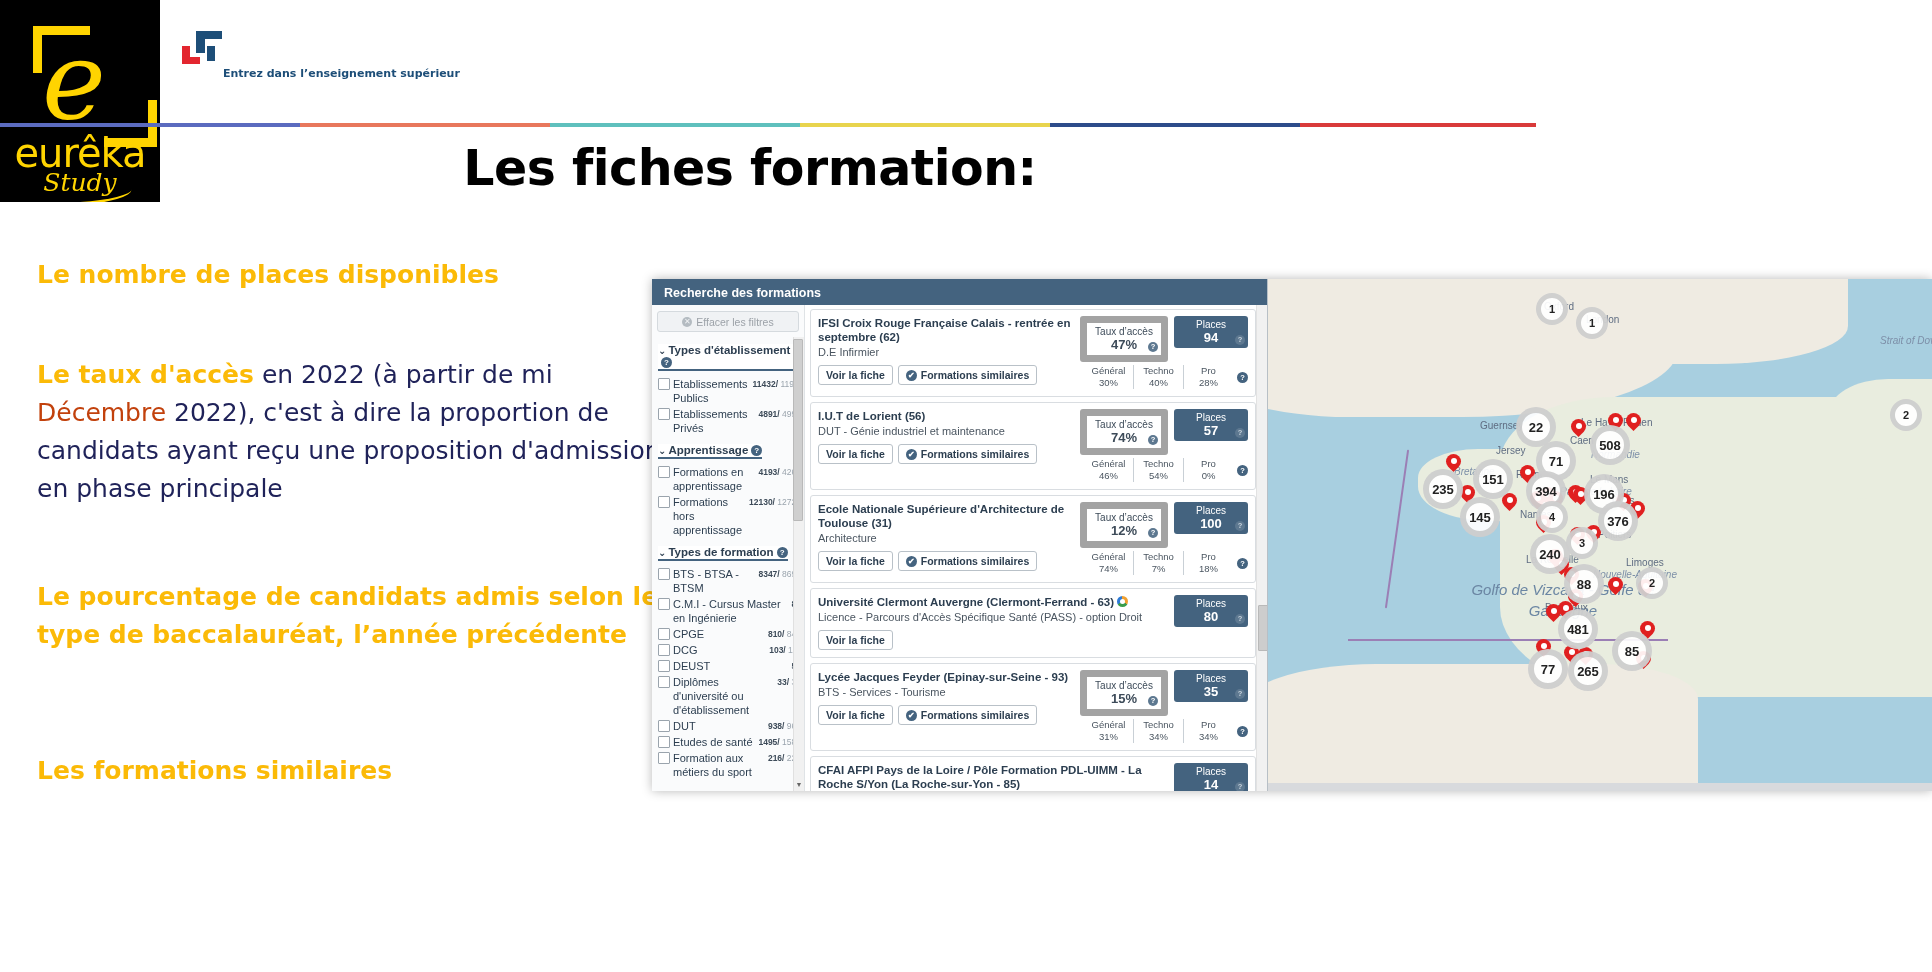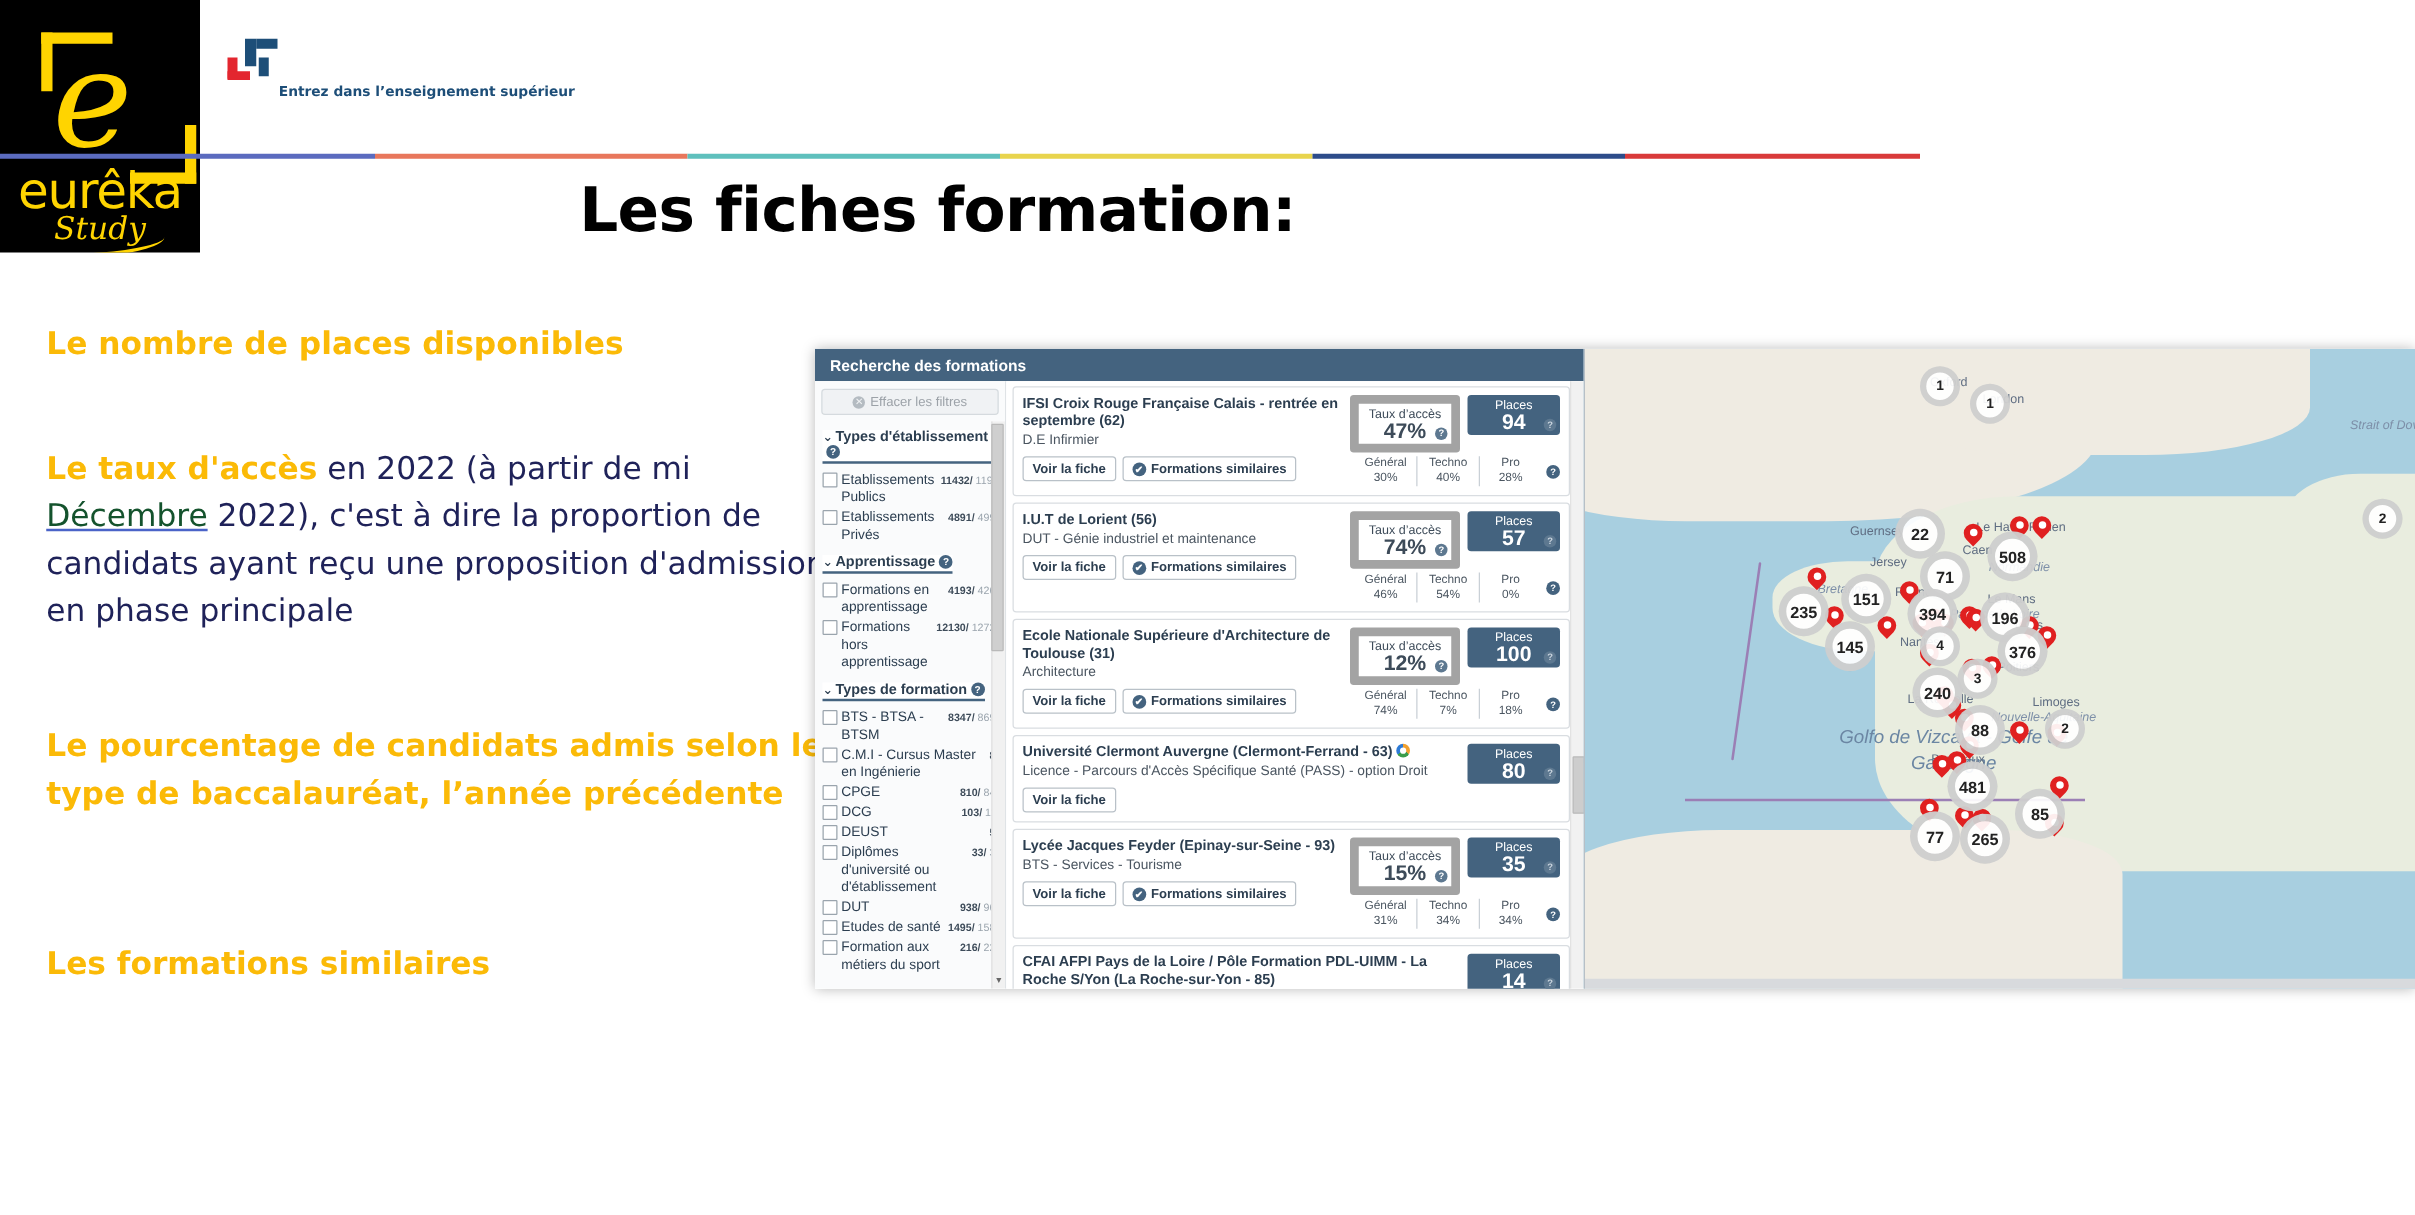--- a/index.html
+++ b/index.html
@@ -71,21 +71,21 @@
     position:absolute;left:0;top:140px;width:1500px;text-align:center;
     font-size:49px;font-weight:700;color:#000;
     font-family:"DejaVu Sans",sans-serif;letter-spacing:-.5px;
   }
 
   
   .bullet{position:absolute;font-size:25px;line-height:38px;
     font-family:"DejaVu Sans",sans-serif;}
   .hl{color:#FBBA07;font-weight:700;}
   .nrm{color:#1F2259;font-weight:400;}
-  .undl{color:#14532d;text-decoration:underline;text-decoration-color:#4a63c8;}
+  .undl{color:#c2410c;text-decoration-color:#4a63c8;}
   #b1{left:37px;top:256px;width:640px;}
   #b2{left:37px;top:356px;width:650px;}
   #b3{left:37px;top:578px;width:640px;}
   #b4{left:37px;top:752px;width:640px;}
 
   
   #app{
     position:absolute;left:652px;top:279px;width:1280px;height:512px;
     box-shadow:0 0 10px rgba(0,0,0,.28);
     background:#fff;display:flex;overflow:hidden;
@@ -185,21 +185,21 @@
   }
   .card-stats{flex:none;display:flex;flex-direction:column;align-items:flex-end;}
   .badges{display:flex;gap:6px;align-items:flex-start;}
   .badge{
     width:74px;border-radius:3px;text-align:center;padding:3px 0 4px 0;
     position:relative;
   }
   .badge-light{border:7px solid #a3a3a3;background:#fff;color:#3d4b59;}
   .badge-dark{background:#44637f;color:#fff;}
   .badge-lbl{font-size:10px;line-height:12px;}
-  .badge-val{font-size:17px;font-weight:700;line-height:13px;}
+  .badge-val{font-size:13px;font-weight:700;line-height:13px;}
   .badge-q{
     position:absolute;right:3px;bottom:3px;width:10px;height:10px;border-radius:50%;
     font-size:7.5px;line-height:10px;text-align:center;font-weight:700;
   }
   .q-dark{background:#44637f;color:#fff;}
   .q-onlight{background:#5d7890;color:#fff;}
   .bacs{display:flex;align-items:center;gap:0;margin-top:3px;}
   .bac{
     width:49px;text-align:center;font-size:9.5px;color:#4a5560;line-height:12px;
     border-right:1px solid #c9d0d6;

